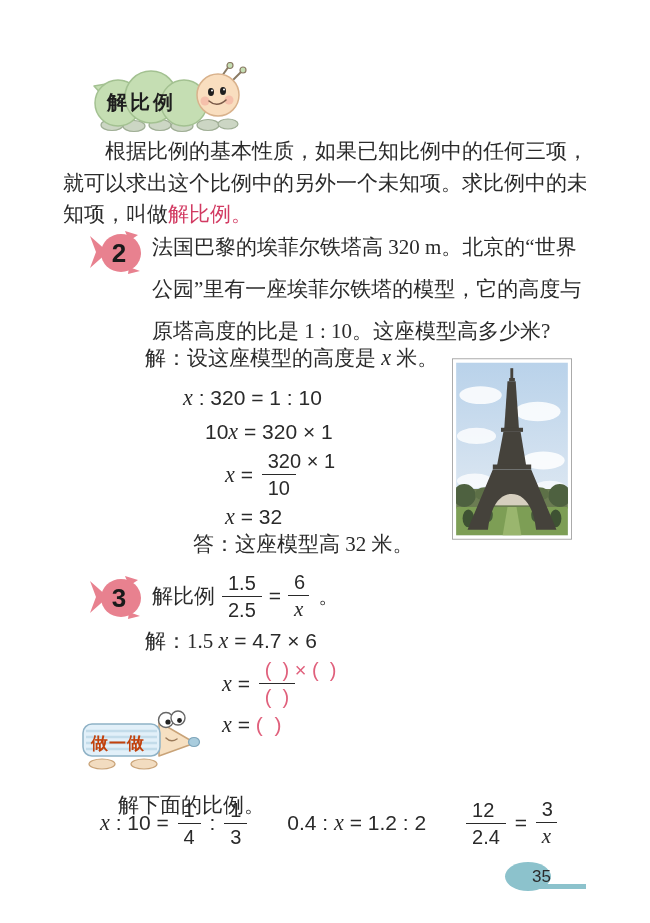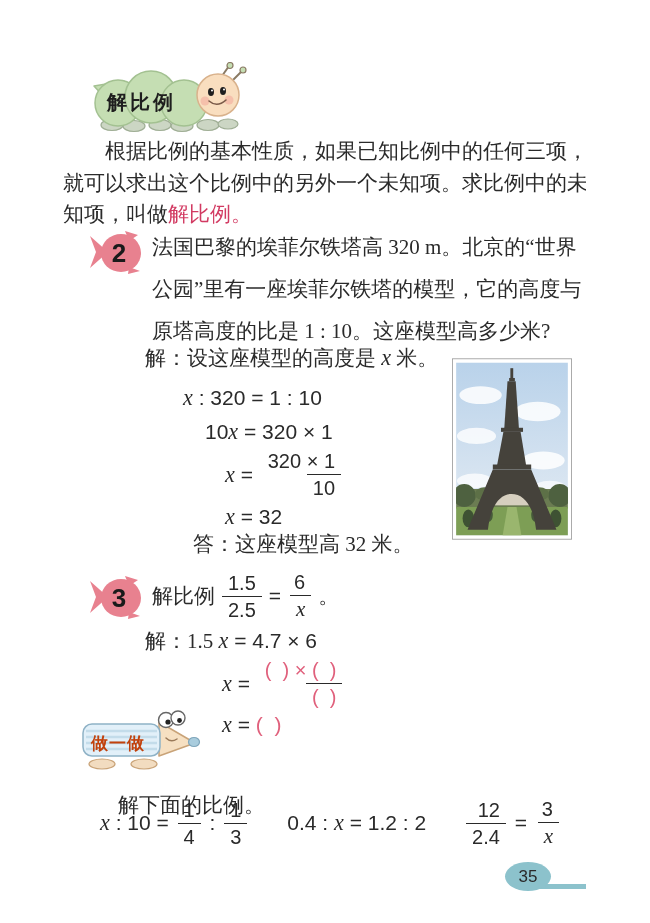--- a/index.html
+++ b/index.html
@@ -38,21 +38,21 @@
   .solcol { width:274px; font-size:21px; }
   .eq { display:flex; align-items:center; font-size:21px; }
   .eq-setup { margin-top:0; }
   .eq-1 { margin-left:38px; margin-top:13px; }
   .eq-2 { margin-left:60px; margin-top:8px; }
   .eq-3 { margin-left:80px; margin-top:4px; }
   .eq-4 { margin-left:80px; margin-top:4px; }
   .answer { margin-left:48px; margin-top:0; font-size:21px; }
 
   
-  .frac { display:inline-flex; flex-direction:column; align-items:flex-end;
+  .frac { display:inline-flex; flex-direction:column; align-items:flex-start;
           vertical-align:middle; line-height:1.2; font-size:20px; margin:0 3px; }
   .frac .fnum { padding:0 6px 1px 6px; }
   .frac .fden { padding:1px 6px 0 6px; border-top:1.7px solid #2a2a2a; }
 
   
   .photo { width:147px; height:222px; margin-top:-6px; }
 
   
   .ex3 { top:570px; left:88px; align-items:center; }
   .ex3-content { display:flex; align-items:center; font-size:21px; gap:4px; }
@@ -69,21 +69,21 @@
   .instr { position:absolute; top:772px; left:118px; font-size:21px;margin-top:19px; }
 
   
   .practice { position:absolute; top:797px; left:100px; width:462px;
               display:flex; justify-content:space-between; align-items:center; }
   .practice .eq { font-size:21px; }
 
   
   .pagenum { position:absolute; top:862px; left:505px; width:46px; height:29px;
              background:#8cc2cc; border-radius:50%; display:flex; align-items:center;
-             justify-content:center; font-size:17px; color:#2a2a2a; z-index:2; }
+             justify-content:flex-end; font-size:17px; color:#2a2a2a; z-index:2; }
   .pageline { position:absolute; top:884px; left:527px; right:0; height:5px;
               background:#8cc2cc; z-index:1; }
 </style>
 </head>
 <body>
 
 <div class="page">
 
   <div class="caterpillar">
     <svg width="170" height="72" viewBox="0 0 170 72">

